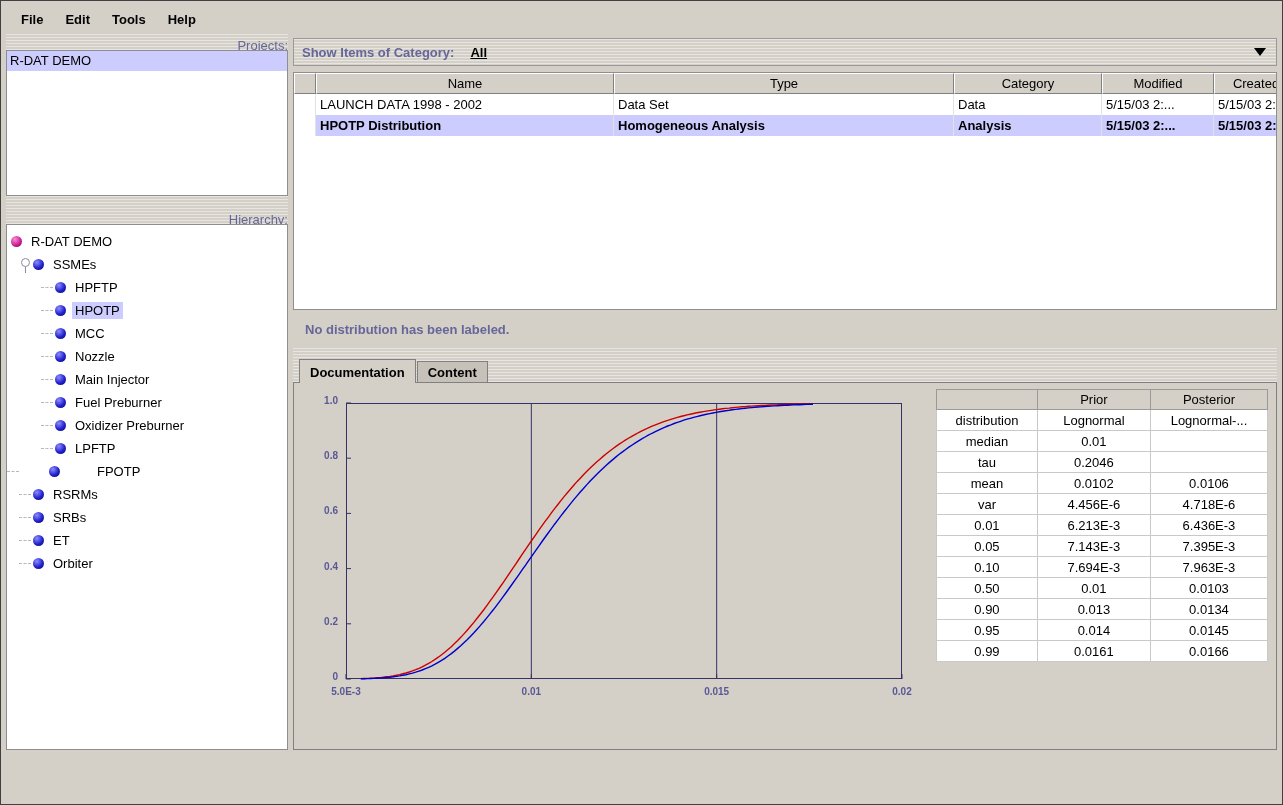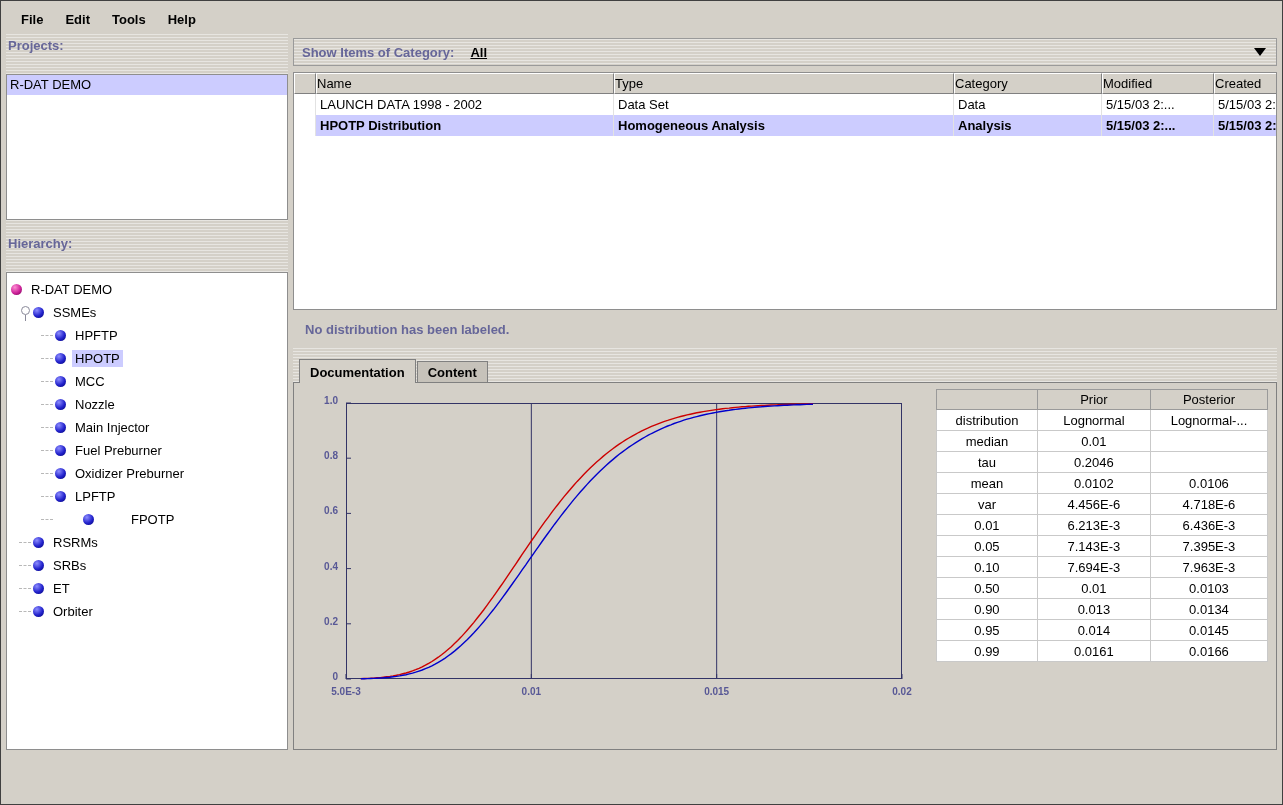--- a/index.html
+++ b/index.html
@@ -10,21 +10,21 @@
   .app-icon{width:14px;height:14px;border-radius:50%;background:radial-gradient(circle at 35% 30%,#7ab0ff,#1040c0 60%,#001a60);margin-right:6px;position:relative;flex:0 0 auto;}
   .app-icon::after{content:"";position:absolute;right:-1px;bottom:-1px;width:7px;height:7px;border-radius:50%;background:radial-gradient(circle at 35% 30%,#ffb0a0,#d02020);}
   .title-text{color:#fff;font-weight:bold;font-size:13px;}
   .win-buttons{margin-left:auto;display:flex;gap:2px;}
   .win-btn{width:18px;height:16px;background:#d4d0c8;border:1px solid;border-color:#ffffff #404040 #404040 #ffffff;font-size:10px;font-weight:bold;line-height:12px;font-family:inherit;padding:0;cursor:default;}
   .menubar{height:30px;display:flex;align-items:center;padding-left:8px;gap:4px;flex:0 0 auto;}
   .menu-item{font-weight:bold;padding:3px 9px;}
   .tex{background-image:repeating-linear-gradient(180deg,rgba(255,255,255,.45) 0 1px,rgba(0,0,0,0) 1px 3px);}
   .main{flex:0 0 716px;display:flex;padding:0 2px;}
   .side{width:282px;display:flex;flex-direction:column;margin-right:5px;}
-  .panel-label{height:40px;line-height:24px;color:#666699;font-weight:bold;padding-left:2px;flex:0 0 auto;}
+  .panel-label{height:16px;line-height:24px;color:#666699;font-weight:normal;padding-left:2px;flex:0 0 auto;text-align:right;}
   .list-box{height:146px;background:#fff;border:1px solid #8e8e8e;overflow:hidden;flex:0 0 auto;}
   .proj-item{height:20px;line-height:20px;padding-left:3px;}
   .proj-item.sel{background:#ccccff;}
   .spacer{height:12px;flex:0 0 auto;}
   .tree-box{flex:1;background:#fff;border:1px solid #8e8e8e;padding-top:5px;overflow:hidden;}
   .tree-row{height:23px;display:flex;align-items:center;}
   .dash{width:12px;height:0;border-top:1px dashed #b8b8b8;margin-right:2px;flex:0 0 auto;}
   .expander{width:12px;height:16px;position:relative;margin-right:2px;flex:0 0 auto;}
   .expander::before{content:"";position:absolute;left:2px;top:1px;width:7px;height:7px;border:1.5px solid #8a8a9a;border-radius:50%;}
   .expander::after{content:"";position:absolute;left:6px;top:10px;width:1px;height:6px;background:#8a8a9a;}
@@ -33,21 +33,21 @@
   .tlabel{padding:1px 3px;white-space:nowrap;}
   .tlabel.sel{background:#ccccff;}
   .right{flex:1;display:flex;flex-direction:column;min-width:0;}
   .category-bar{height:28px;margin:4px 0 6px;display:flex;align-items:center;border:1px solid #9a9a9a;padding-left:8px;flex:0 0 auto;}
   .cat-label{color:#666699;font-weight:bold;margin-right:16px;white-space:nowrap;}
   .combo{flex:1;height:100%;display:flex;align-items:center;}
   .combo-value{font-weight:bold;text-decoration:underline;}
   .combo-arrow{margin-left:auto;margin-right:10px;width:0;height:0;border-left:6px solid transparent;border-right:6px solid transparent;border-top:8px solid #000;}
   .table-pane{height:238px;background:#fff;border:1px solid #8e8e8e;display:flex;flex-direction:column;overflow:hidden;flex:0 0 auto;}
   .items-header{display:flex;height:21px;flex:0 0 auto;}
-  .hcell{background:#d4d0c8;border:1px solid;border-color:#ffffff #808080 #808080 #ffffff;line-height:19px;overflow:hidden;white-space:nowrap;}
+  .hcell{background:#d4d0c8;border:1px solid;border-color:#ffffff #808080 #808080 #ffffff;text-align:center;line-height:19px;overflow:hidden;white-space:nowrap;}
   .items-row{display:flex;height:21px;flex:0 0 auto;}
   .cell{line-height:21px;padding:0 4px;border-right:1px solid #e2e2e2;overflow:hidden;white-space:nowrap;background:#fff;}
   .items-row.sel .cell{background:#ccccff;font-weight:bold;}
   .items-row.sel .cell.gut{background:#fff;font-weight:normal;}
   .col-gutter{width:22px;flex:0 0 auto;}
   .col-name{width:298px;flex:0 0 auto;}
   .col-type{width:340px;flex:0 0 auto;}
   .col-cat{width:148px;flex:0 0 auto;}
   .col-mod{width:112px;flex:0 0 auto;}
   .col-created{width:84px;flex:0 0 auto;}
@@ -137,21 +137,21 @@
           <div class="tree-row" style="padding-left: 34px;">
             <span class="dash"></span>
             <span class="ball blue"></span>
             <span class="tlabel">Oxidizer Preburner</span>
           </div>
           <div class="tree-row" style="padding-left: 34px;">
             <span class="dash"></span>
             <span class="ball blue"></span>
             <span class="tlabel">LPFTP</span>
           </div>
-          <div class="tree-row" style="padding-left: 34px; gap: 28px;">
+          <div class="tree-row" style=" gap: 28px;">
             <span class="dash"></span>
             <span class="ball blue"></span>
             <span class="tlabel">FPOTP</span>
           </div>
           <div class="tree-row" style="padding-left: 12px;">
             <span class="dash"></span>
             <span class="ball blue"></span>
             <span class="tlabel">RSRMs</span>
           </div>
           <div class="tree-row" style="padding-left: 12px;">

